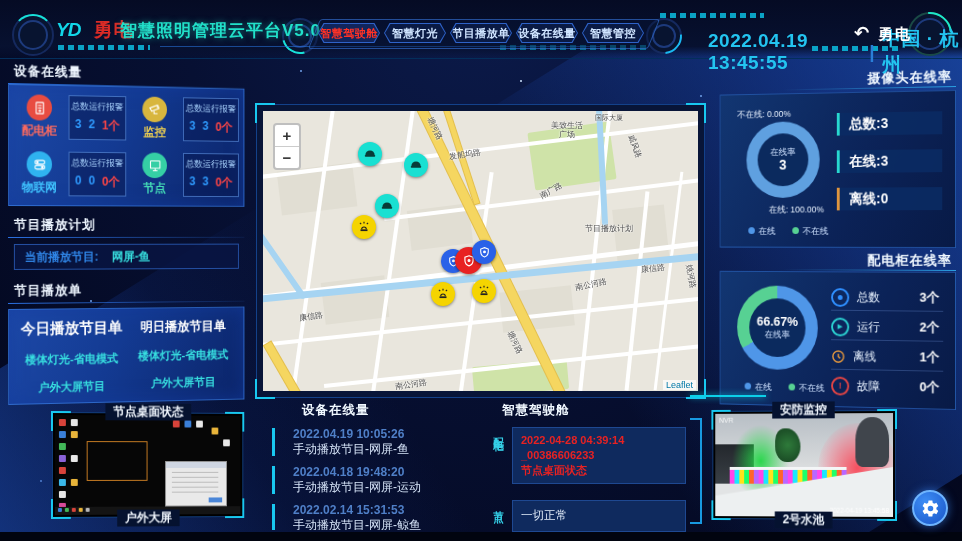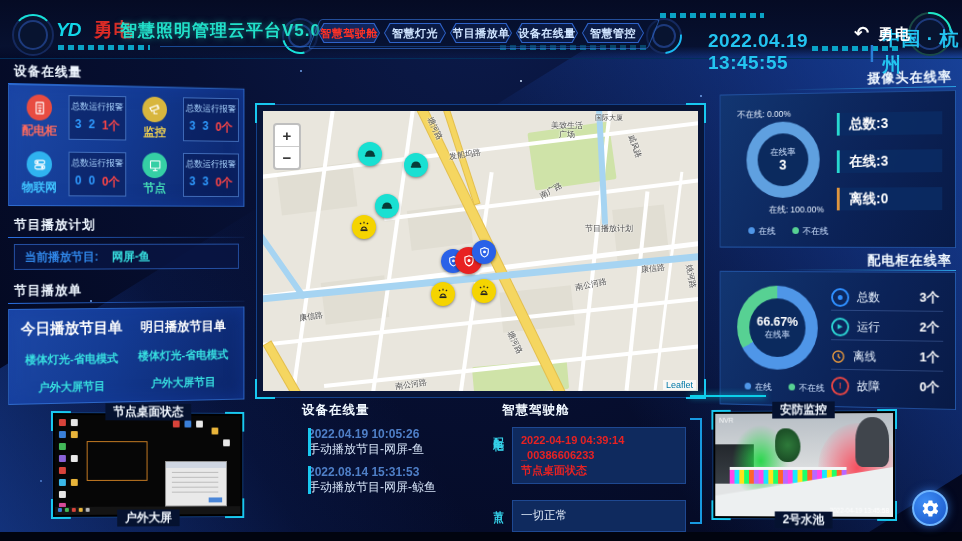--- a/index.html
+++ b/index.html
@@ -150,21 +150,21 @@
   .dt-dialog::before{content:"";position:absolute;left:0;top:0;right:0;height:6px;background:#cfd6e2;}
   .dt-dialog::after{content:"";position:absolute;left:6px;top:10px;width:48px;height:22px;
       background:repeating-linear-gradient(180deg,#bbb 0 1px,transparent 1px 5px);}
   .dt-btn{position:absolute;right:4px;bottom:3px;width:14px;height:5px;background:#4a86d8;}
   .dt-task{position:absolute;left:0;right:0;bottom:0;height:6px;background:#141414;display:flex;gap:3px;padding:1px 3px;}
   .dt-task i{width:4px;height:4px;border-radius:1px;}
 
   .log-wrap{position:absolute;left:272px;top:402px;width:208px;height:126px;z-index:4;}
   .log-title{font-size:12.5px;font-weight:bold;color:#f0f8ff;margin:0 0 7px 30px;letter-spacing:1px;}
   .log-list{height:104px;overflow:hidden;}
-  .log-e{position:relative;padding:1px 0 1px 0;margin-bottom:5px;margin-left:36px;}
+  .log-e{position:relative;padding:1px 0 1px 21px;margin-bottom:5px;}
   .log-e::before{content:"";position:absolute;left:0;top:2px;width:3px;height:28px;background:#19c8f0;}
   .log-t{font-size:12px;color:#4f7fc7;font-weight:bold;}
   .log-x{font-size:12px;color:#d6e4f8;}
 
   .alarm-wrap{position:absolute;left:488px;top:402px;width:214px;height:126px;z-index:4;}
   .al-title{font-size:12.5px;font-weight:bold;color:#f0f8ff;margin:0 0 8px 14px;letter-spacing:1px;}
   .al-bracket{position:absolute;right:0;top:16px;bottom:4px;width:10px;border:2px solid #1899e0;border-left:none;}
   .al-group{display:flex;gap:6px;margin:0 16px 12px 4px;align-items:flex-start;}
   .al-vlbl{writing-mode:vertical-rl;text-orientation:upright;font-size:10.5px;font-weight:bold;color:#35d0e8;
            letter-spacing:2px;flex:none;padding-top:2px;}
@@ -603,34 +603,38 @@
   </div>
 
   <div class="log-wrap">
     <div class="log-title">设备在线量</div>
     <div class="log-list">
       <div class="log-e">
         <div class="log-t">2022.04.19 10:05:26</div>
         <div class="log-x">手动播放节目-网屏-鱼</div>
       </div>
       <div class="log-e">
-        <div class="log-t">2022.08.14 15:31:53</div>
+        <div class="log-t">2022.04.18 19:48:20</div>
+        <div class="log-x">手动播放节目-网屏-运动</div>
+      </div>
+      <div class="log-e">
+        <div class="log-t">2022.02.14 15:31:53</div>
         <div class="log-x">手动播放节目-网屏-鲸鱼</div>
       </div>
 
     </div>
   </div>
 
   <div class="alarm-wrap">
     <div class="al-title">智慧驾驶舱</div>
     <div class="al-bracket"></div>
     <div class="al-group">
       <span class="al-vlbl">配电柜</span>
       <div class="al-box">
-        <div class="al-red">2022-04-19 04:39:14  _00386606233</div>
+        <div class="al-red">2022-04-28 04:39:14  _00386606233</div>
         <div class="al-red">节点桌面状态</div>
       </div>
     </div>
     <div class="al-group" style="margin-top:16px;">
       <span class="al-vlbl">节点</span>
       <div class="al-box">
         <div class="al-ok">一切正常</div>
       </div>
     </div>
   </div>

